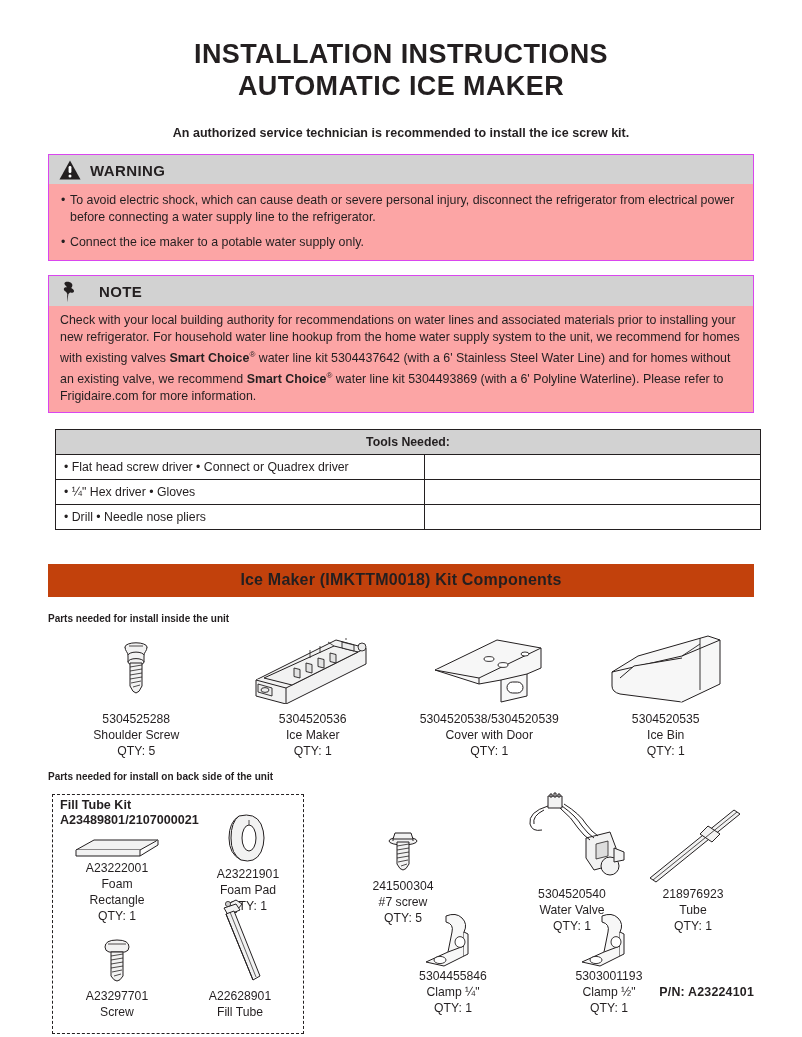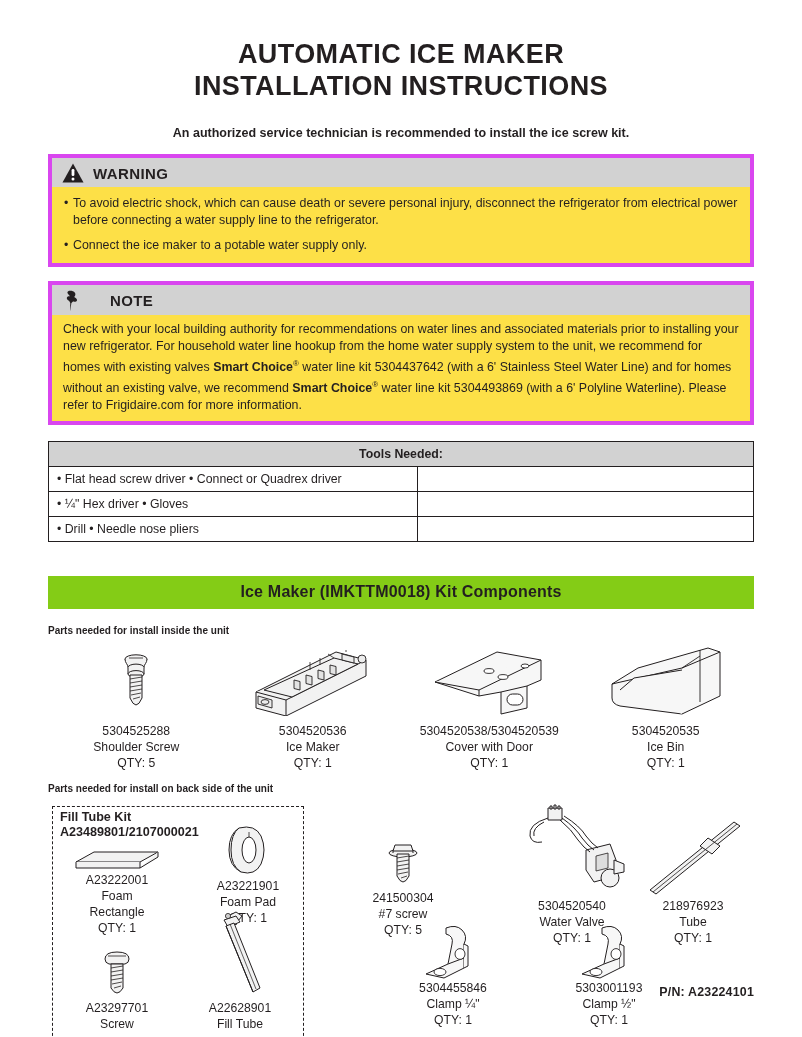--- a/index.html
+++ b/index.html
@@ -39,22 +39,22 @@
     margin-top: 24px;
     text-align: center;
     font-size: 12.5px;
     font-weight: bold;
     color: #231f20;
   }
 
   
   .alert {
     margin-top: 14px;
-    border: 4px solid #d946ef;
-    background: #fde047;
+    border: 1px solid #d946ef;
+    background: #fca5a5;
   }
   .alert-head {
     background: #d2d2d2;
     display: flex;
     align-items: center;
     gap: 9px;
     padding: 5px 10px 4px 10px;
   }
   .alert-head-label {
     font-size: 15px;
@@ -82,49 +82,50 @@
     line-height: 17px;
     color: #231f20;
     text-align: left;
   }
   .note-body b { font-weight: bold; }
   .sup { font-size: 8px; vertical-align: super; }
 
   
   .warn-icon { width: 22px; height: 20px; display:block; }
   .note-icon { width: 17px; height: 21px; display:block; margin-left:2px; }
-  .note-head-label { margin-left: 20px; text-align: center; }
+  .note-head-label { margin-left: 12px; text-align: center; }
 
   
   .tools-table {
     margin-top: 16px;
     width: 100%;
     border-collapse: collapse;
     border: 1.4px solid #231f20;
+    margin-left: 7px;
   }
   .tools-table td, .tools-table th {
     border: 1.4px solid #231f20;
     font-size: 12.3px;
     color: #231f20;
     padding: 3px 8px;
     height: 18px;
   }
   .tools-head {
     background: #d2d2d2;
     text-align: center;
     font-weight: bold;
     font-size: 12.6px;
   }
   .tools-cell-left { width: 352px; }
   .tools-cell-right { }
 
   
   .band {
     margin-top: 34px;
-    background: #84cc16;
+    background: #c2410c;
     text-align: center;
     font-size: 16px;
     font-weight: bold;
     letter-spacing: 0.2px;
     padding: 7px 0 8px 0;
     color: #231f20;
   }
   .sect-title {
     margin-top: 16px;
     font-size: 10px;
@@ -204,22 +205,22 @@
     letter-spacing: 0.2px;
     color: #231f20;
   }
 </style>
 </head>
 <body>
 
 <div class="page">
 
   <div class="title-block">
+    <div class="title-line">INSTALLATION INSTRUCTIONS</div>
     <div class="title-line">AUTOMATIC ICE MAKER</div>
-    <div class="title-line">INSTALLATION INSTRUCTIONS</div>
   </div>
   <div class="subtitle">An authorized service technician is recommended to install the ice screw kit.</div>
 
   <div class="alert">
     <div class="alert-head">
       <span>
         <svg class="warn-icon" viewBox="0 0 22 20">
           <path d="M11 0.5 L21.5 19.5 L0.5 19.5 Z" fill="#231f20"></path>
           <rect x="9.6" y="6" width="2.8" height="7" rx="1.3" fill="#ffffff"></rect>
           <circle cx="11" cy="16" r="1.5" fill="#ffffff"></circle>

